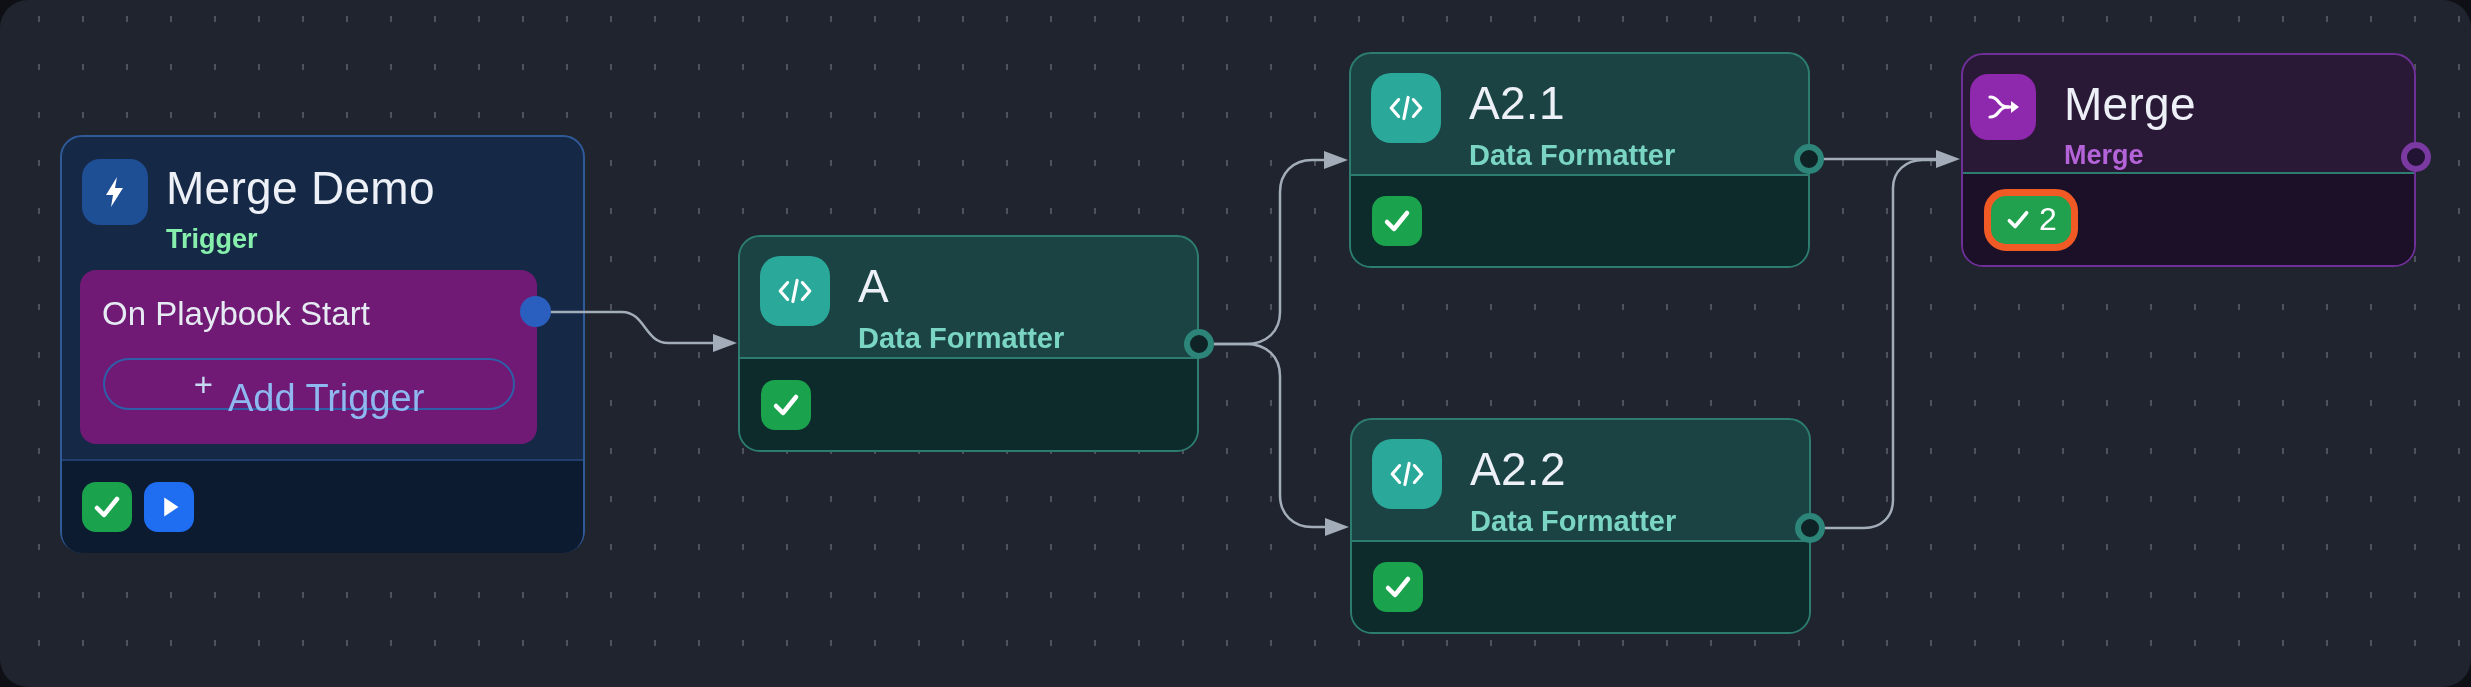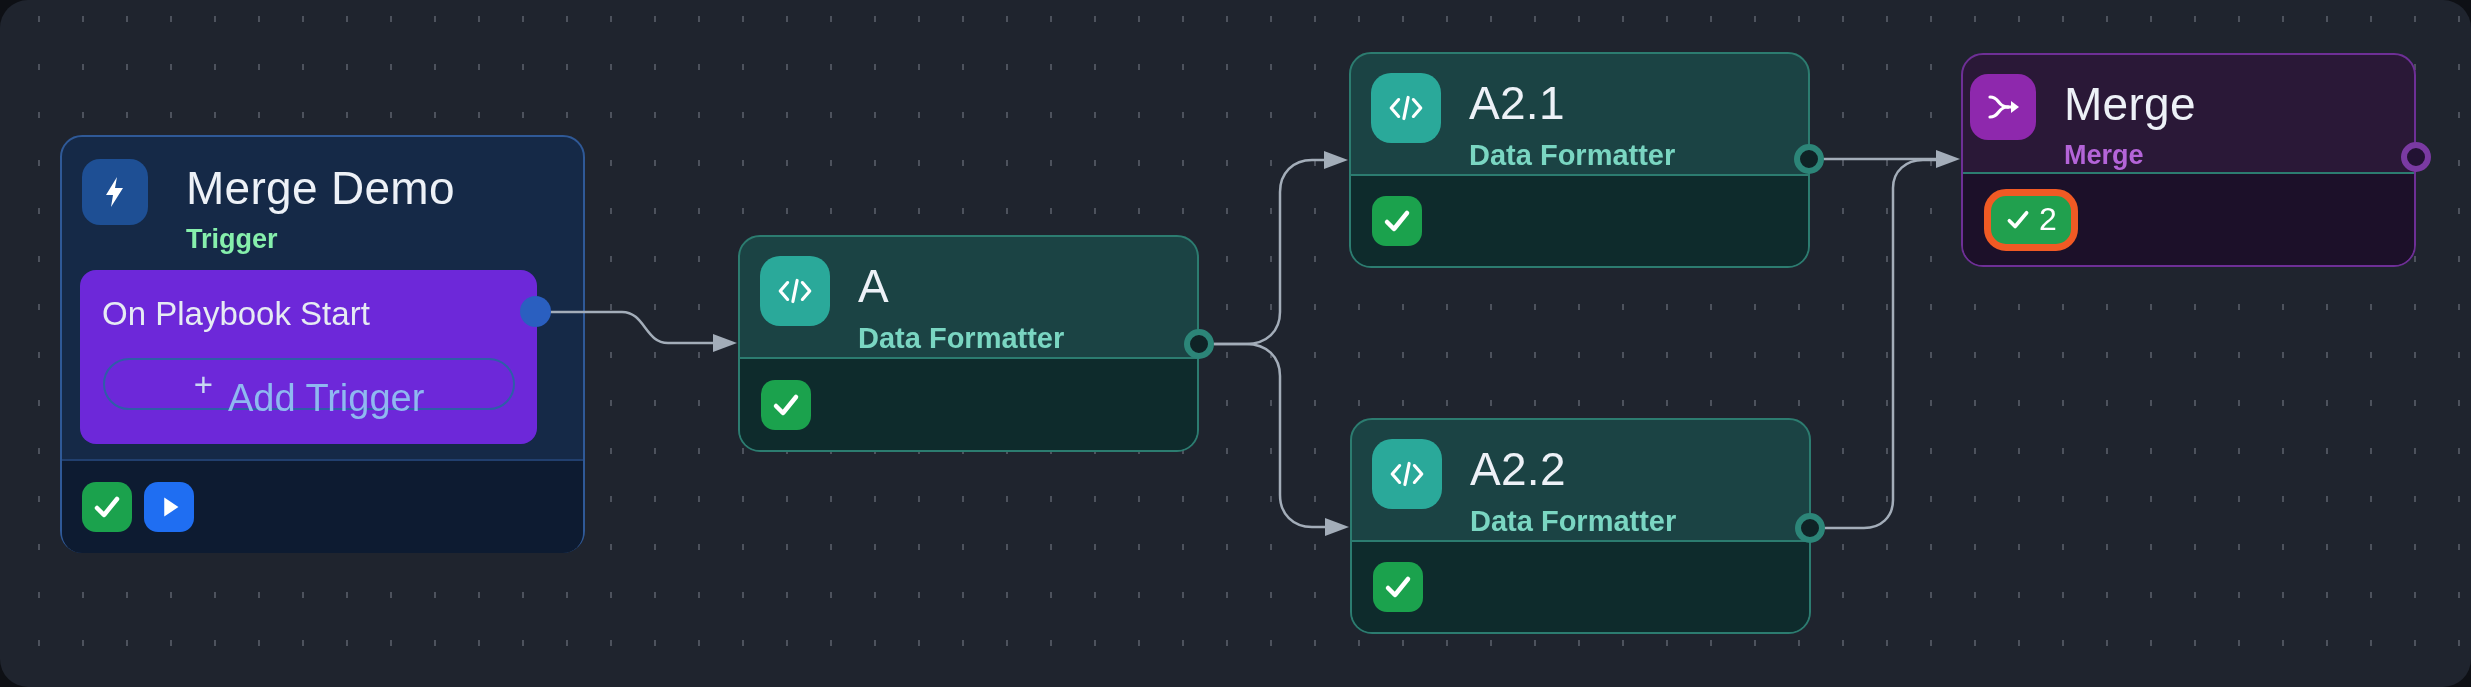--- a/index.html
+++ b/index.html
@@ -21,28 +21,28 @@
   .node { position:absolute; border-radius:22px; z-index:2; }
 
   
   .node--trigger {
     left:60px; top:135px; width:525px; height:418px;
     background:#152947; border:2px solid #2f5997;
   }
   .trigger-header { position:absolute; left:20px; top:22px; display:flex; align-items:flex-start; }
   .icon-tile { display:flex; align-items:center; justify-content:center; flex:0 0 auto; }
   .tile-trigger { width:66px; height:66px; border-radius:18px; background:#1e4f94; }
-  .head-text { margin-left:38px; padding-top:2px; }
+  .head-text { margin-left:18px; padding-top:2px; }
   .node-title { font-size:46px; color:#edf1f7; letter-spacing:.3px; }
   .node-sub { margin-top:9px; font-size:27px; font-weight:bold; }
   .sub-trigger { color:#86efac; }
 
   .trigger-panel {
     position:absolute; left:18px; top:133px; width:457px; height:174px;
-    background:#6d28d9; border-radius:16px;
+    background:#701a75; border-radius:16px;
   }
   .panel-row-label { position:absolute; left:22px; top:25px; font-size:33px; color:#e6ebf3; }
   .port-dot {
     position:absolute; left:520px; top:296px; width:31px; height:31px;
     border-radius:50%; background:#2a5fc0; z-index:4;
   }
   .add-trigger-btn {
     position:absolute; left:23px; top:88px; width:412px; height:52px;
     border:2px solid #2e5ea8; border-radius:26px; background:transparent;
     display:flex; align-items:center; justify-content:center; cursor:pointer;

